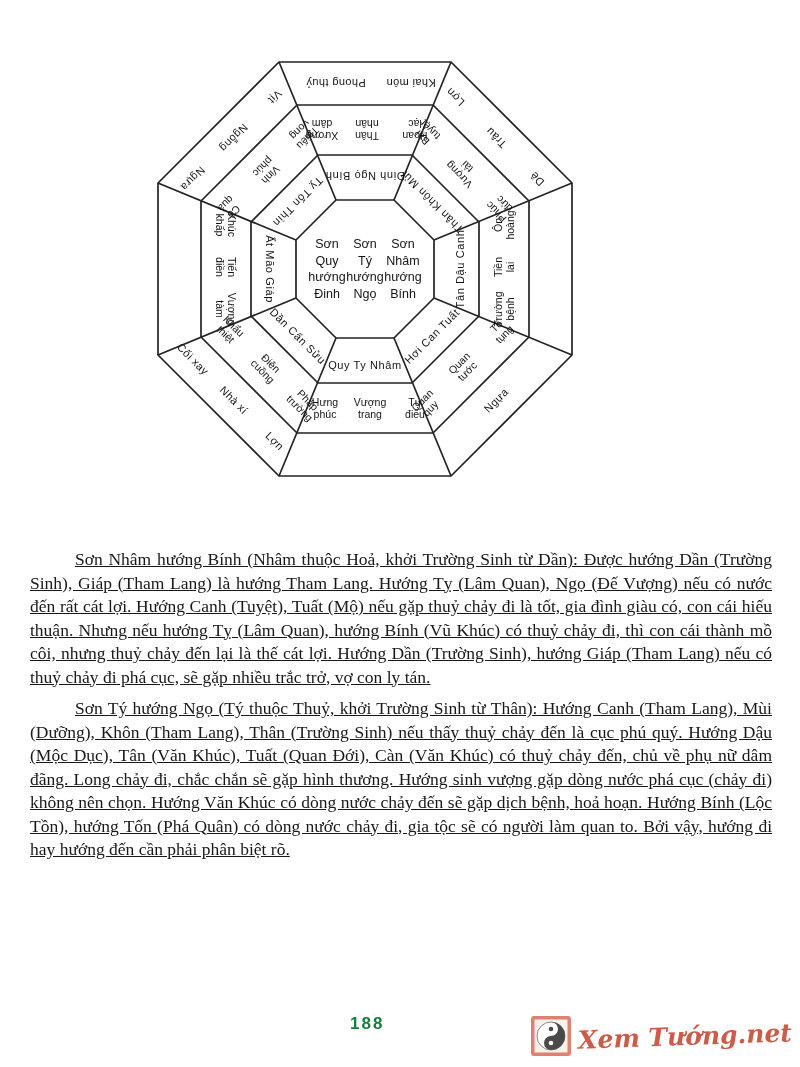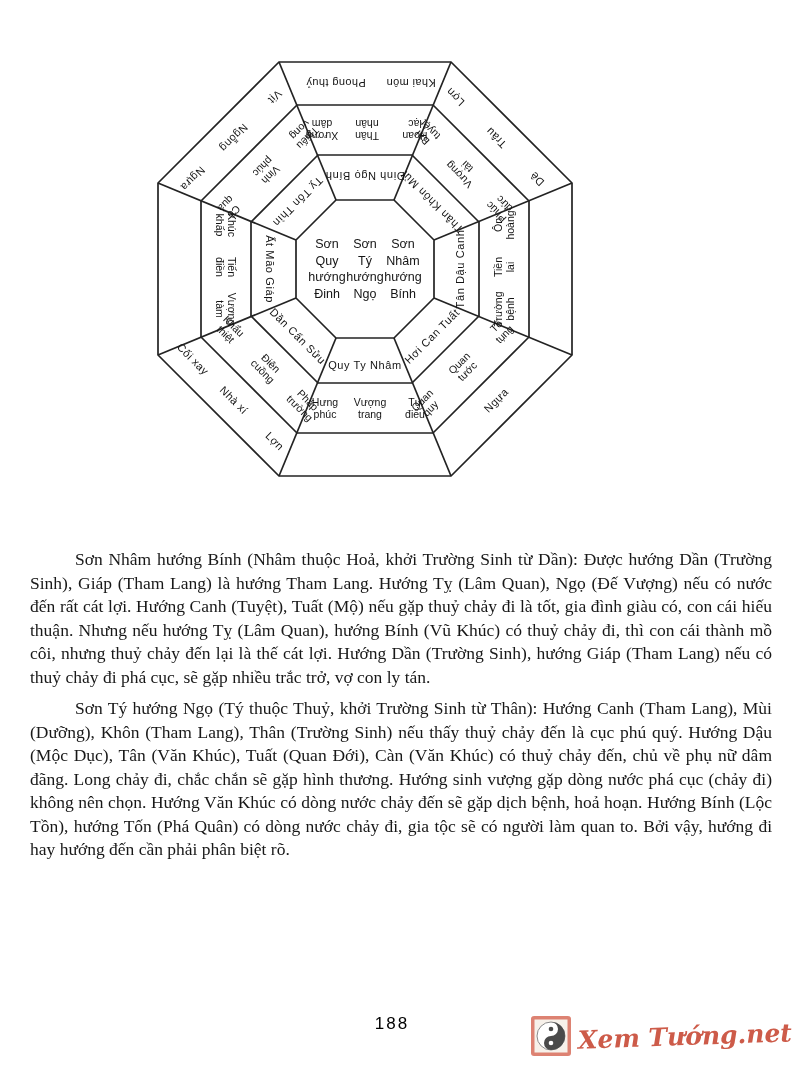--- a/index.html
+++ b/index.html
@@ -11,27 +11,27 @@
   .diagram svg{display:block;width:452px;height:452px;}
   .ln{fill:none;stroke:#232323;stroke-width:1.7px;stroke-linejoin:miter;}
   .diagram text{font-family:"Liberation Sans",sans-serif;fill:#141414;text-anchor:middle;}
   .r2{font-size:10.5px;}
   .r3{font-size:11px;letter-spacing:.6px;}
   .outr{font-size:11px;letter-spacing:.4px;}
   .cc{font-size:12.5px;}
 
   
   .bodytext{position:absolute;left:30px;width:742px;top:548px;
-            font-size:17.5px;line-height:23.5px;text-align:justify;color:#181818;}
+            font-size:17.5px;line-height:23.5px;text-align:justify;color:#181818;text-decoration:underline;}
   .bodytext p{margin:0 0 8px 0;text-indent:45px;}
 
   
-  .pagenum{position:absolute;top:1014px;left:350px;width:84px;text-align:center;
-           font-family:"Liberation Sans",sans-serif;font-weight:normal;font-size:17px;
-           letter-spacing:2px;color:#000000;}
+  .pagenum{position:absolute;top:1014px;left:350px;width:84px;text-align:left;
+           font-family:"Liberation Sans",sans-serif;font-weight:bold;font-size:17px;
+           letter-spacing:2px;color:#15803d;}
   .watermark{position:absolute;top:1016px;right:8px;display:flex;align-items:center;gap:7px;}
   .wm-icon{width:40px;height:40px;display:block;}
   .wm-text{font-family:"DejaVu Serif",serif;font-style:italic;font-weight:bold;
            font-size:25px;color:#cd5b49;transform:rotate(-2deg);white-space:nowrap;}
 </style>
 </head>
 <body>
 
 <div class="page">
 

